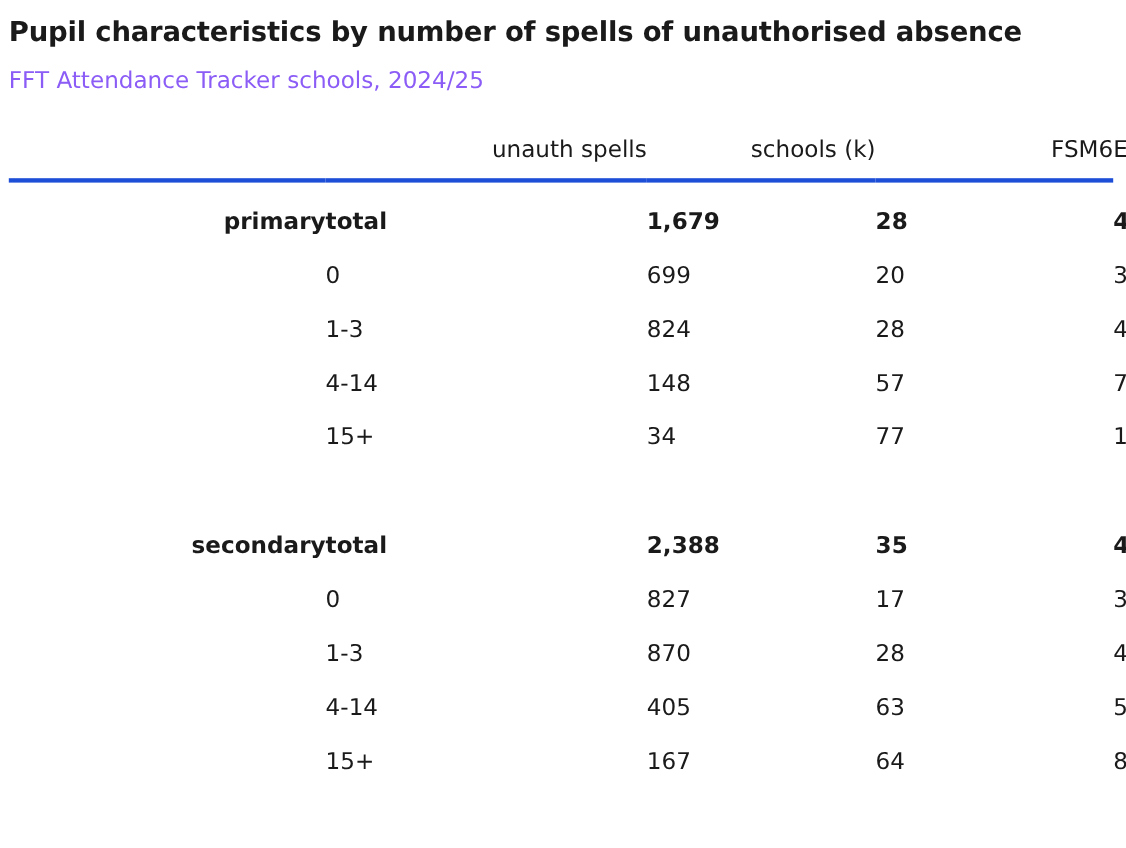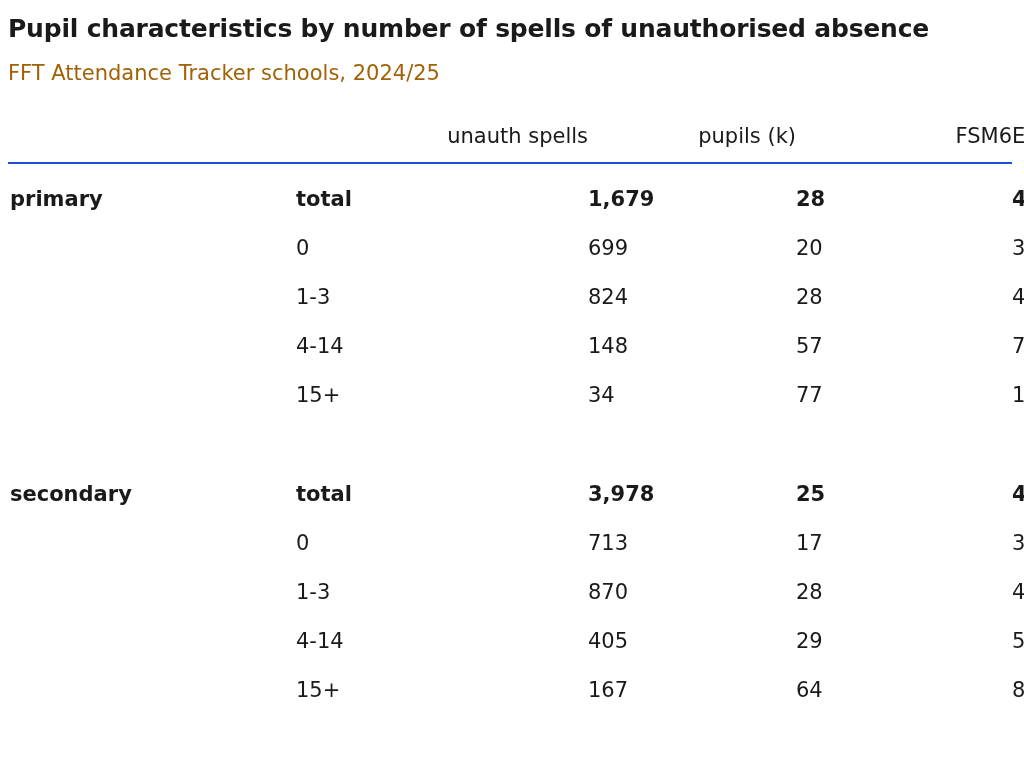--- a/index.html
+++ b/index.html
@@ -27,21 +27,21 @@
     line-height: 30px;
     letter-spacing: -0.2px;
     margin: 6px 0 0 0;
     white-space: nowrap;
   }
   .subtitle {
     font-size: 21px;
     font-weight: normal;
     line-height: 26px;
     margin: 16px 0 0 0;
-    color: #a16207;
+    color: #8b5cf6;
   }
   table.tbl {
     width: 1004px;
     border-collapse: collapse;
     margin-top: 30px;
     table-layout: fixed;
   }
   table.tbl col.c0 { width: 288px; }
   table.tbl col.c1 { width: 292px; }
   table.tbl col.c2 { width: 208px; }
@@ -50,32 +50,32 @@
   thead td {
     font-size: 21px;
     line-height: 40px;
     padding: 0;
     vertical-align: bottom;
     text-align: right;
     font-weight: normal;
     white-space: nowrap;
   }
   thead tr.hdr2 td {
-    border-bottom: 2px solid #1d4ed8;
+    border-bottom: 4px solid #1d4ed8;
     padding-bottom: 6px;
   }
   tbody td {
     font-size: 21px;
     line-height: 49px;
     padding: 0;
     text-align: left;
     white-space: nowrap;
   }
   tbody td.rowlabel {
-    text-align: left;
+    text-align: right;
     padding-left: 2px;
   }
   tbody tr.totalrow td {
     font-weight: bold;
   }
   tbody tr.spacer td {
     line-height: 50px;
     font-size: 1px;
   }
   tbody tr.first td {
@@ -94,21 +94,21 @@
     <colgroup>
       <col class="c0">
         <col class="c1">
         <col class="c2">
         <col class="c3">
     </colgroup>
     <thead>
       <tr class="hdr2">
         <td></td>
         <td>unauth spells</td>
-        <td>pupils (k)</td>
+        <td>schools (k)</td>
         <td>FSM6</td>
         <td>EHCP</td>
       </tr>
     </thead>
     <tbody>
         <tr class="totalrow first">
           <td class="rowlabel">primary</td>
           <td>total</td>
           <td>1,679</td>
           <td>28</td>
@@ -141,43 +141,43 @@
           <td>34</td>
           <td>77</td>
           <td>12</td>
         </tr>
         <tr class="spacer">
           <td colspan="4">&nbsp;</td>
         </tr>
         <tr class="totalrow ">
           <td class="rowlabel">secondary</td>
           <td>total</td>
-          <td>3,978</td>
-          <td>25</td>
+          <td>2,388</td>
+          <td>35</td>
           <td>4</td>
         </tr>
         <tr class="">
           <td class="rowlabel"></td>
           <td>0</td>
-          <td>713</td>
+          <td>827</td>
           <td>17</td>
           <td>3</td>
         </tr>
         <tr class="">
           <td class="rowlabel"></td>
           <td>1-3</td>
           <td>870</td>
           <td>28</td>
           <td>4</td>
         </tr>
         <tr class="">
           <td class="rowlabel"></td>
           <td>4-14</td>
           <td>405</td>
-          <td>29</td>
+          <td>63</td>
           <td>5</td>
         </tr>
         <tr class="">
           <td class="rowlabel"></td>
           <td>15+</td>
           <td>167</td>
           <td>64</td>
           <td>8</td>
         </tr>
       </tbody>

